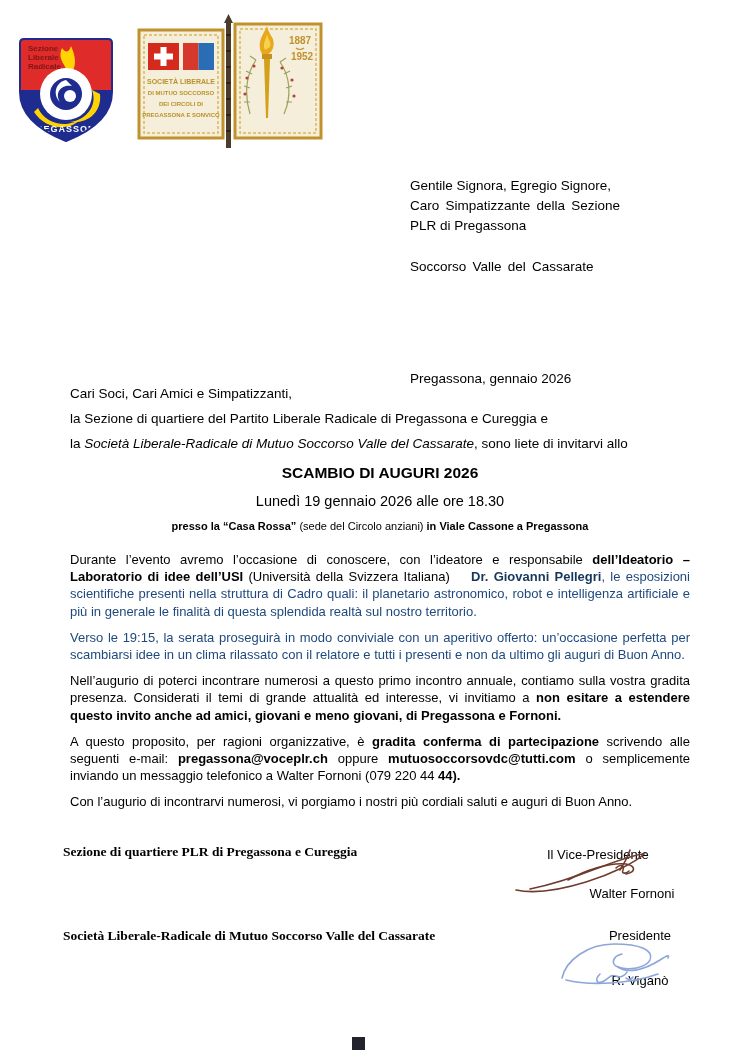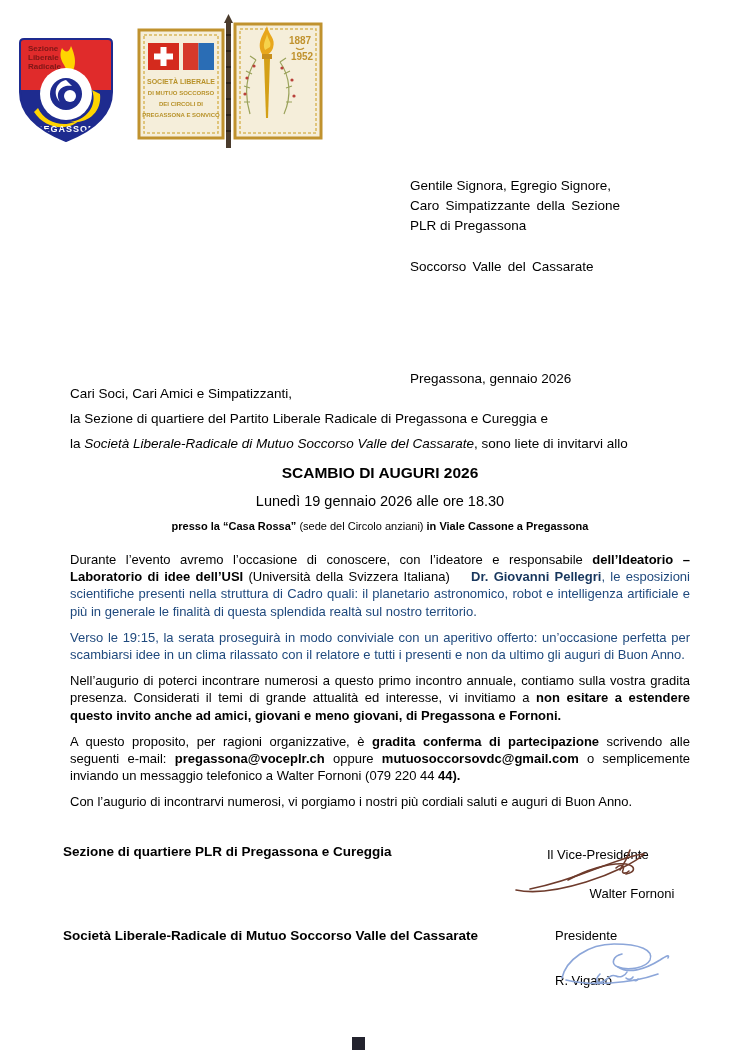--- a/index.html
+++ b/index.html
@@ -17,23 +17,23 @@
   .h-title{font-size:15.5px;font-weight:bold;margin:0 0 11px 0;}
   .h-date{font-size:14.5px;font-weight:normal;margin:0 0 11px 0;}
   .h-venue{font-size:11px;margin:0;}
   b.tight{font-weight:normal;}
   .bodytext{left:70px;top:551px;width:620px;font-size:13px;line-height:17.2px;text-align:justify;}
   .bodytext p{margin:0 0 9px 0;}
   .blue{color:#1F497D;}
   .bluebold{color:#17365D;font-weight:bold;padding-left:16px;}
   .sigrow1{left:63px;top:842px;width:640px;}
   .sigrow2{left:63px;top:926px;width:660px;}
-  .sig-org{font-size:13.5px;font-weight:bold;}
+  .sig-org{font-size:13.5px;font-weight:bold;font-family:Liberation Serif, serif;}
   .sig-right1{position:absolute;left:484px;top:5px;width:170px;font-size:13px;}
-  .sig-right2{position:absolute;left:492px;top:2px;width:170px;font-size:13px;}
+  .sig-right2{position:absolute;left:492px;top:2px;width:170px;font-size:13px;text-align:center;}
   .sig-name{margin-top:0px;}
   .sigsvg{position:absolute;}
   .bottom-mark{left:352px;top:1037px;width:13px;height:13px;background:#23232e;}
   svg text{font-family:"Liberation Sans",sans-serif;}
 </style>
 </head>
 <body>
 
 <div class="page">
 
@@ -144,21 +144,21 @@
   <div class="abs headings">
     <p class="h-title">SCAMBIO DI AUGURI 2026</p>
     <p class="h-date">Lunedì 19 gennaio 2026 alle ore 18.30</p>
     <p class="h-venue"><b>presso la “Casa Rossa” </b><span>(sede del Circolo anziani) </span><b>in Viale Cassone a Pregassona</b></p>
   </div>
 
   <div class="abs bodytext">
     <p><span>Durante l’evento avremo l’occasione di conoscere, con l’ideatore e responsabile </span><b>dell’Ideatorio – Laboratorio di idee dell’USI</b><span> (Università della Svizzera Italiana) </span><span class="bluebold">Dr. Giovanni Pellegri</span><span class="blue">, le esposizioni scientifiche presenti nella struttura di Cadro quali: il planetario astronomico, robot e intelligenza artificiale e più in generale le finalità di questa splendida realtà sul nostro territorio.</span></p>
     <p class="blue">Verso le 19:15, la serata proseguirà in modo conviviale con un aperitivo offerto: un’occasione perfetta per scambiarsi idee in un clima rilassato con il relatore e tutti i presenti e non da ultimo gli auguri di Buon Anno.</p>
     <p><span>Nell’augurio di poterci incontrare numerosi a questo primo incontro annuale, contiamo sulla vostra gradita presenza. Considerati il temi di grande attualità ed interesse, vi invitiamo a </span><b>non esitare a estendere questo invito anche ad amici, giovani e meno giovani, di Pregassona e Fornoni.</b></p>
-    <p><span>A questo proposito, per ragioni organizzative, è </span><b>gradita conferma di partecipazione</b><span> scrivendo alle seguenti e-mail: </span><b>pregassona@voceplr.ch</b><span> oppure </span><b>mutuosoccorsovdc@gmail.com</b><span> o semplicemente inviando un messaggio telefonico a Walter Fornoni (079 220 44 </span><b>44).</b></p>
+    <p><span>A questo proposito, per ragioni organizzative, è </span><b>gradita conferma di partecipazione</b><span> scrivendo alle seguenti e-mail: </span><b>pregassona@voceplr.ch</b><span> oppure </span><b>mutuosoccorsovdc@tutti.com</b><span> o semplicemente inviando un messaggio telefonico a Walter Fornoni (079 220 44 </span><b>44).</b></p>
     <p>Con l’augurio di incontrarvi numerosi, vi porgiamo i nostri più cordiali saluti e auguri di Buon Anno.</p>
   </div>
 
   <div class="abs sigrow1">
     <span class="sig-org">Sezione di quartiere PLR di Pregassona e Cureggia</span>
     <div class="sig-right1">
       <div>Il Vice-Presidente</div>
       <div class="sig-name" style="margin-top:24px;text-align:center;">Walter Fornoni</div>
     </div>
   </div>

